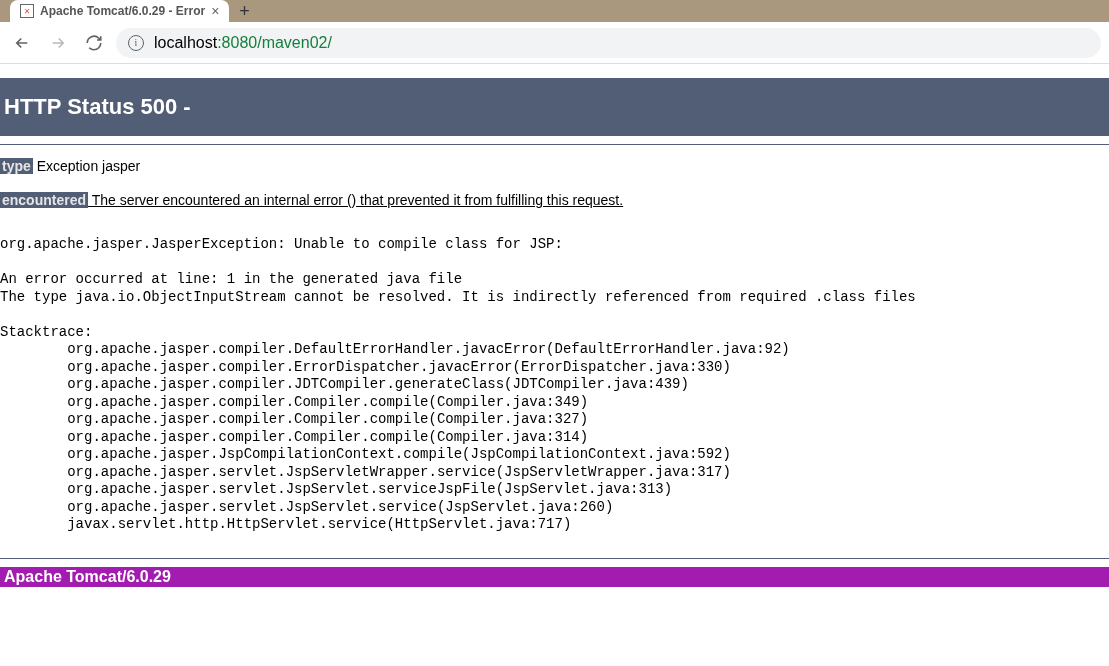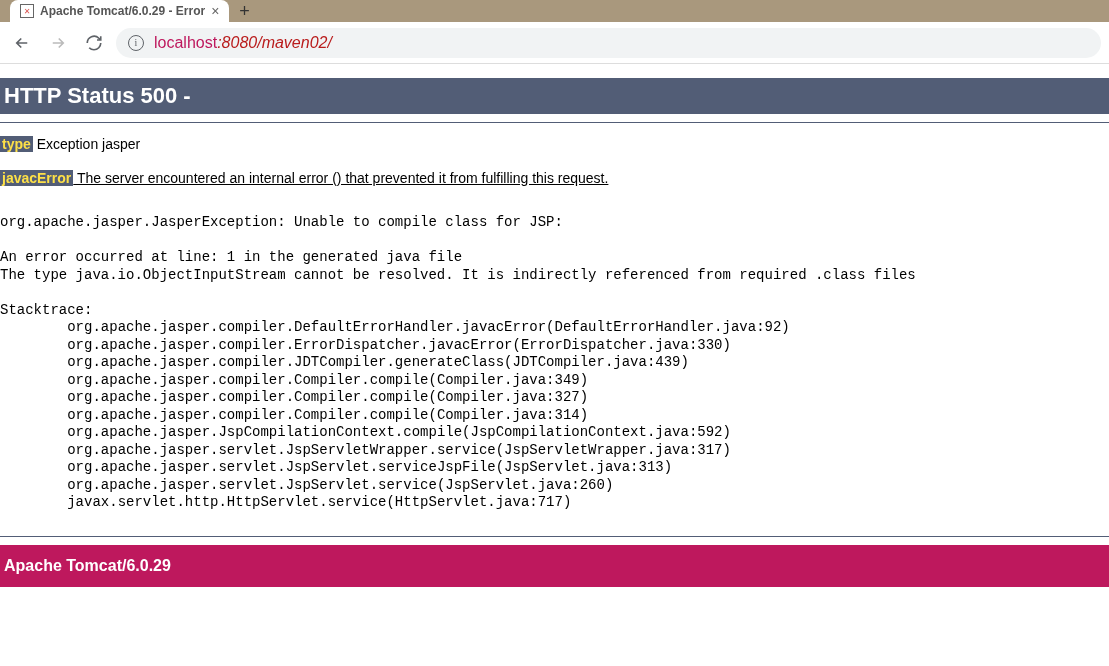--- a/index.html
+++ b/index.html
@@ -71,66 +71,66 @@
     border-radius: 50%;
     display: flex; align-items: center; justify-content: center;
     font-size: 10px; color: #5f6368;
     font-family: serif;
   }
   .url {
     font-size: 16px;
     color: #202124;
     font-family: Arial, sans-serif;
   }
-  .url-host { color: #be185d; }
-  .url-port-path { color: #b91c1c; font-style: italic; }
+  .url-host { color: #000000; }
+  .url-port-path { color: #15803d; }
   
   
   .page { padding: 0; }
   .status-banner {
     background: #525D76;
     color: #fff;
     font-family: Tahoma, Arial, sans-serif;
     font-size: 22px;
     font-weight: bold;
-    padding: 5px 4px;
+    padding: 16px 4px;
     margin-top: 14px;
   }
   hr.divider {
     border: none;
     border-top: 1px solid #525D76;
     margin: 8px 0;
   }
   .content-row {
     padding: 2px 0;
     font-size: 14px;
     line-height: 1.4;
     margin: 10px 0;
   }
   .label {
     background: #525D76;
-    color: #fde047;
+    color: #e5e5e5;
     font-weight: bold;
     padding: 0 2px;
   }
   .desc-text { text-decoration: underline; }
   pre.stack {
     font-family: "Courier New", Consolas, monospace;
     font-size: 14px;
     line-height: 1.25;
     white-space: pre;
     margin: 24px 0;
   }
   .footer-banner {
-    background: #be185d;
+    background: #a21caf;
     color: #fff;
     font-family: Tahoma, Arial, sans-serif;
     font-size: 16px;
     font-weight: bold;
-    padding: 12px 4px;
+    padding: 1px 4px;
     margin-top: 8px;
   }
 </style>
 </head>
 <body>
 
 <div class="browser-chrome">
   <div class="tab-bar">
     <div class="tab">
       <span class="tab-favicon">✕</span>
@@ -169,21 +169,21 @@
 <div class="page">
   <h1 class="status-banner">HTTP Status 500 -</h1>
   <hr class="divider">
 
   <p class="content-row">
     <b class="label">type</b><span> Exception jasper</span>
   </p>
 
 
   <p class="content-row">
-    <b class="label">javacError</b><u class="desc-text"> The server encountered an internal error () that prevented it from fulfilling this request.</u>
+    <b class="label">encountered</b><u class="desc-text"> The server encountered an internal error () that prevented it from fulfilling this request.</u>
   </p>
 
 
   <pre class="stack">org.apache.jasper.JasperException: Unable to compile class for JSP: 
 
 An error occurred at line: 1 in the generated java file
 The type java.io.ObjectInputStream cannot be resolved. It is indirectly referenced from required .class files
 
 Stacktrace:
 	org.apache.jasper.compiler.DefaultErrorHandler.javacError(DefaultErrorHandler.java:92)

